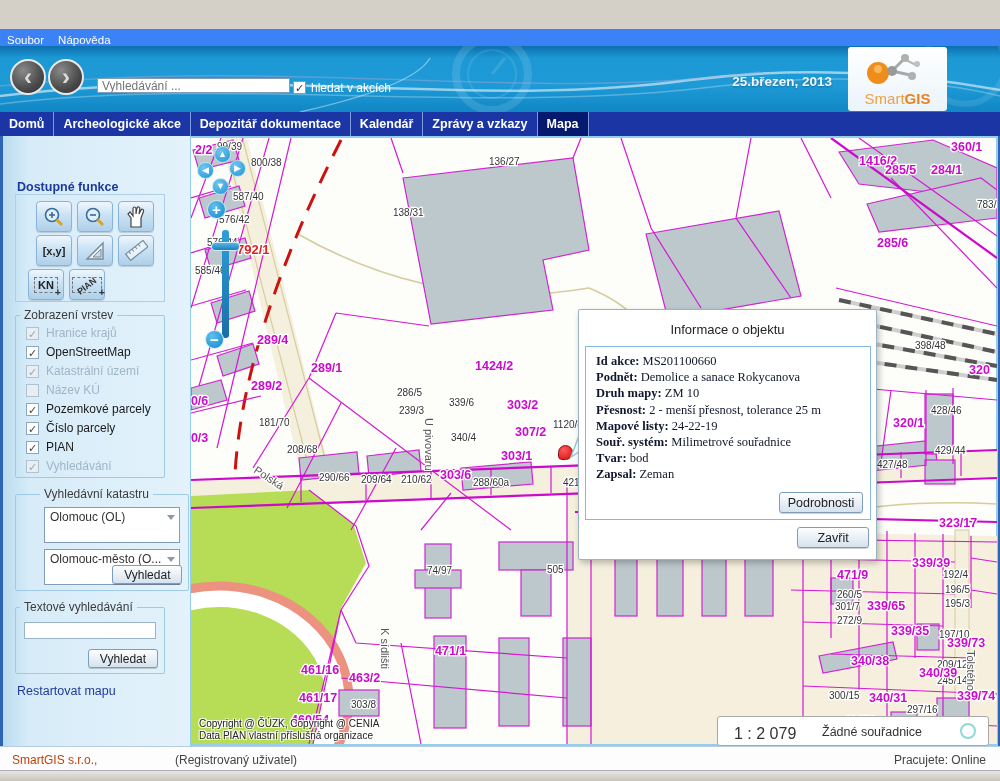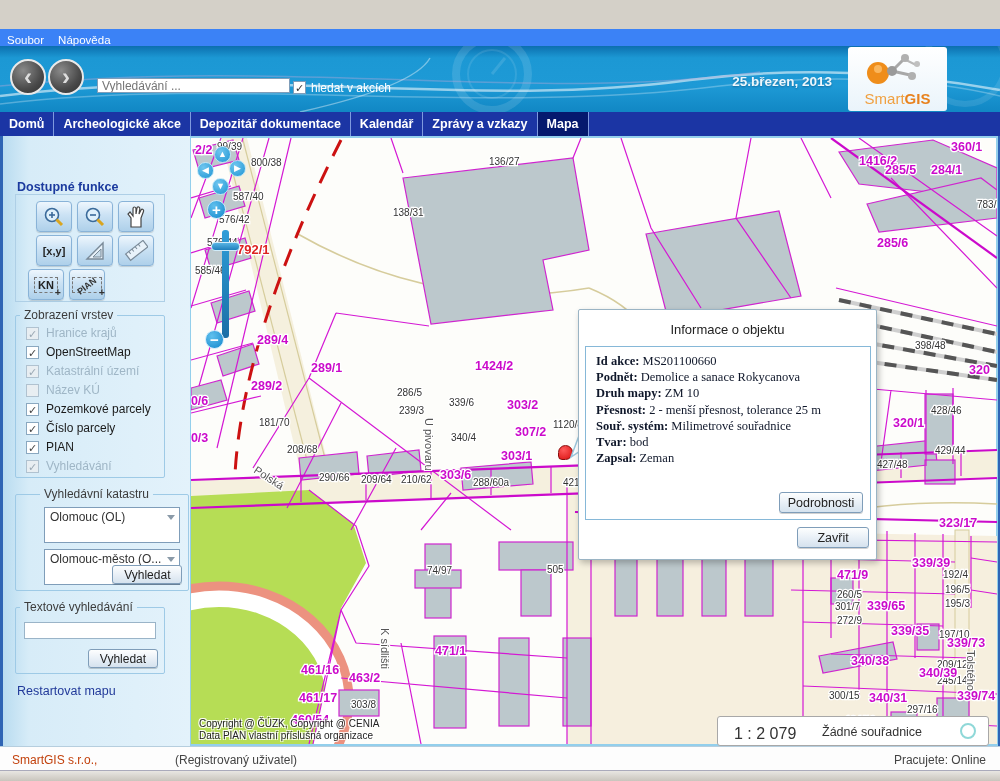--- a/index.html
+++ b/index.html
@@ -543,20 +543,21 @@
     </div>
 
     <div class="popup">
       <div class="popup-title">Informace o objektu</div>
       <div class="popup-inner">
         <div id="popup-fields">
             <div class="pfield"><b>Id akce: </b><span>MS201100660</span></div>
             <div class="pfield"><b>Podnět: </b><span>Demolice a sanace Rokycanova</span></div>
             <div class="pfield"><b>Druh mapy: </b><span>ZM 10</span></div>
             <div class="pfield"><b>Přesnost: </b><span>2 - menší přesnost, tolerance 25 m</span></div>
+            <div class="pfield"><b>Mapové listy: </b><span>24-22-19</span></div>
             <div class="pfield"><b>Souř. systém: </b><span>Milimetrové souřadnice</span></div>
             <div class="pfield"><b>Tvar: </b><span>bod</span></div>
             <div class="pfield"><b>Zapsal: </b><span>Zeman</span></div>
           </div>
         <button class="btn popup-details">Podrobnosti</button>
       </div>
       <button class="btn popup-close">Zavřit</button>
     </div>
   </div>
 

